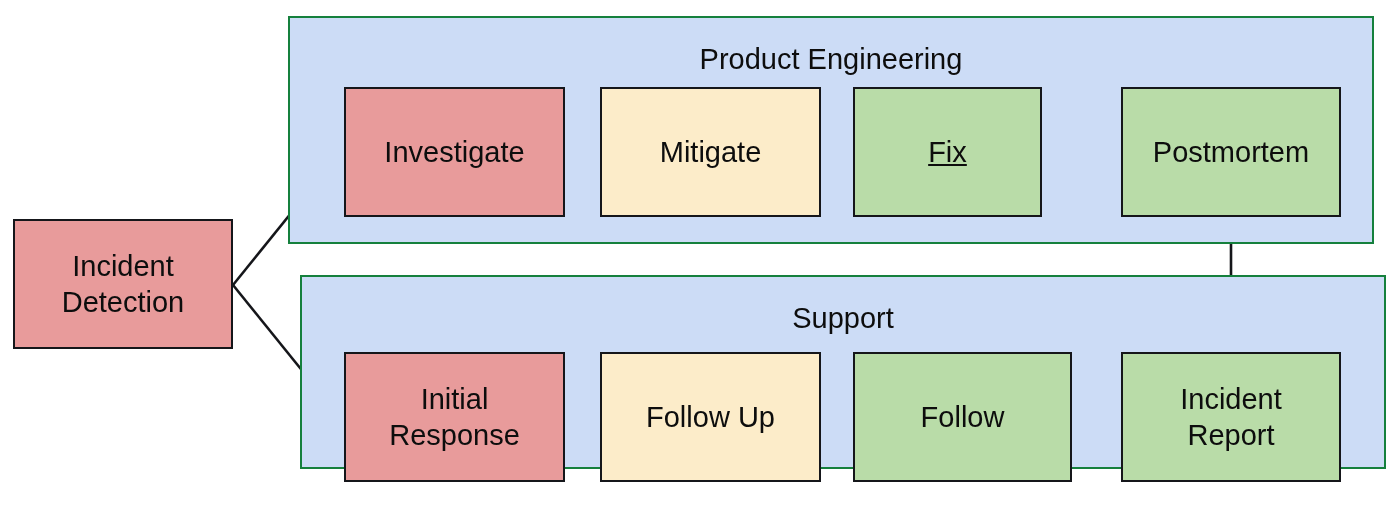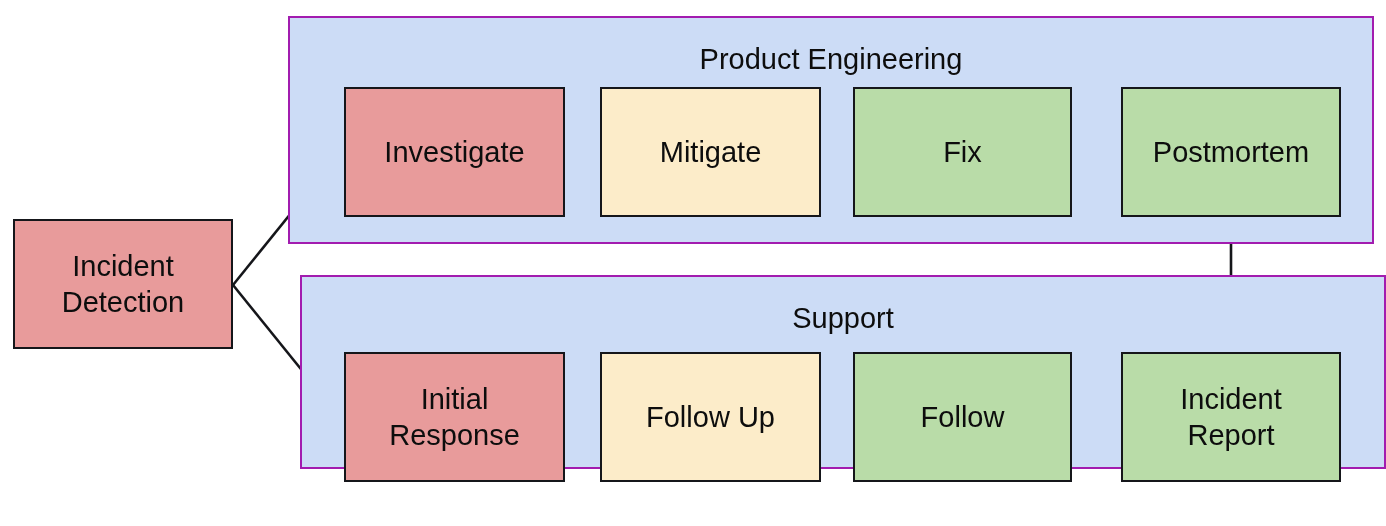--- a/index.html
+++ b/index.html
@@ -12,21 +12,21 @@
     position: relative;
     width: 1386px;
     height: 526px;
     background: #ffffff;
     font-family: "Liberation Sans", sans-serif;
     overflow: hidden;
   }
   .swimlane {
     position: absolute;
     background: #ccdcf6;
-    border: 2px solid #a21caf;
+    border: 2px solid #15803d;
     box-sizing: border-box;
   }
   .swimlane-title {
     position: absolute;
     left: 0;
     right: 0;
     text-align: center;
     font-size: 29px;
     line-height: 34px;
     color: #0d0d0d;
@@ -125,21 +125,21 @@
   </div>
 
   <div class="node fill-amber" style="left:600px; top:87px; width:221px; height:130px;">
     <span class="node-label">Mitigate</span>
   </div>
 
   <div class="node fill-red" style="left:344px; top:87px; width:221px; height:130px;">
     <span class="node-label">Investigate</span>
   </div>
 
-  <div class="node fill-green" style="left:853px; top:87px; width:219px; height:130px;">
+  <div class="node fill-green" style="left:853px; top:87px; width:189px; height:130px;text-decoration:underline;">
     <span class="node-label">Fix</span>
   </div>
 
   <div class="node fill-red" style="left:344px; top:352px; width:221px; height:130px;">
     <span class="node-label">Initial
 Response</span>
   </div>
 
   <div class="node fill-green" style="left:1121px; top:87px; width:220px; height:130px;">
     <span class="node-label">Postmortem</span>

